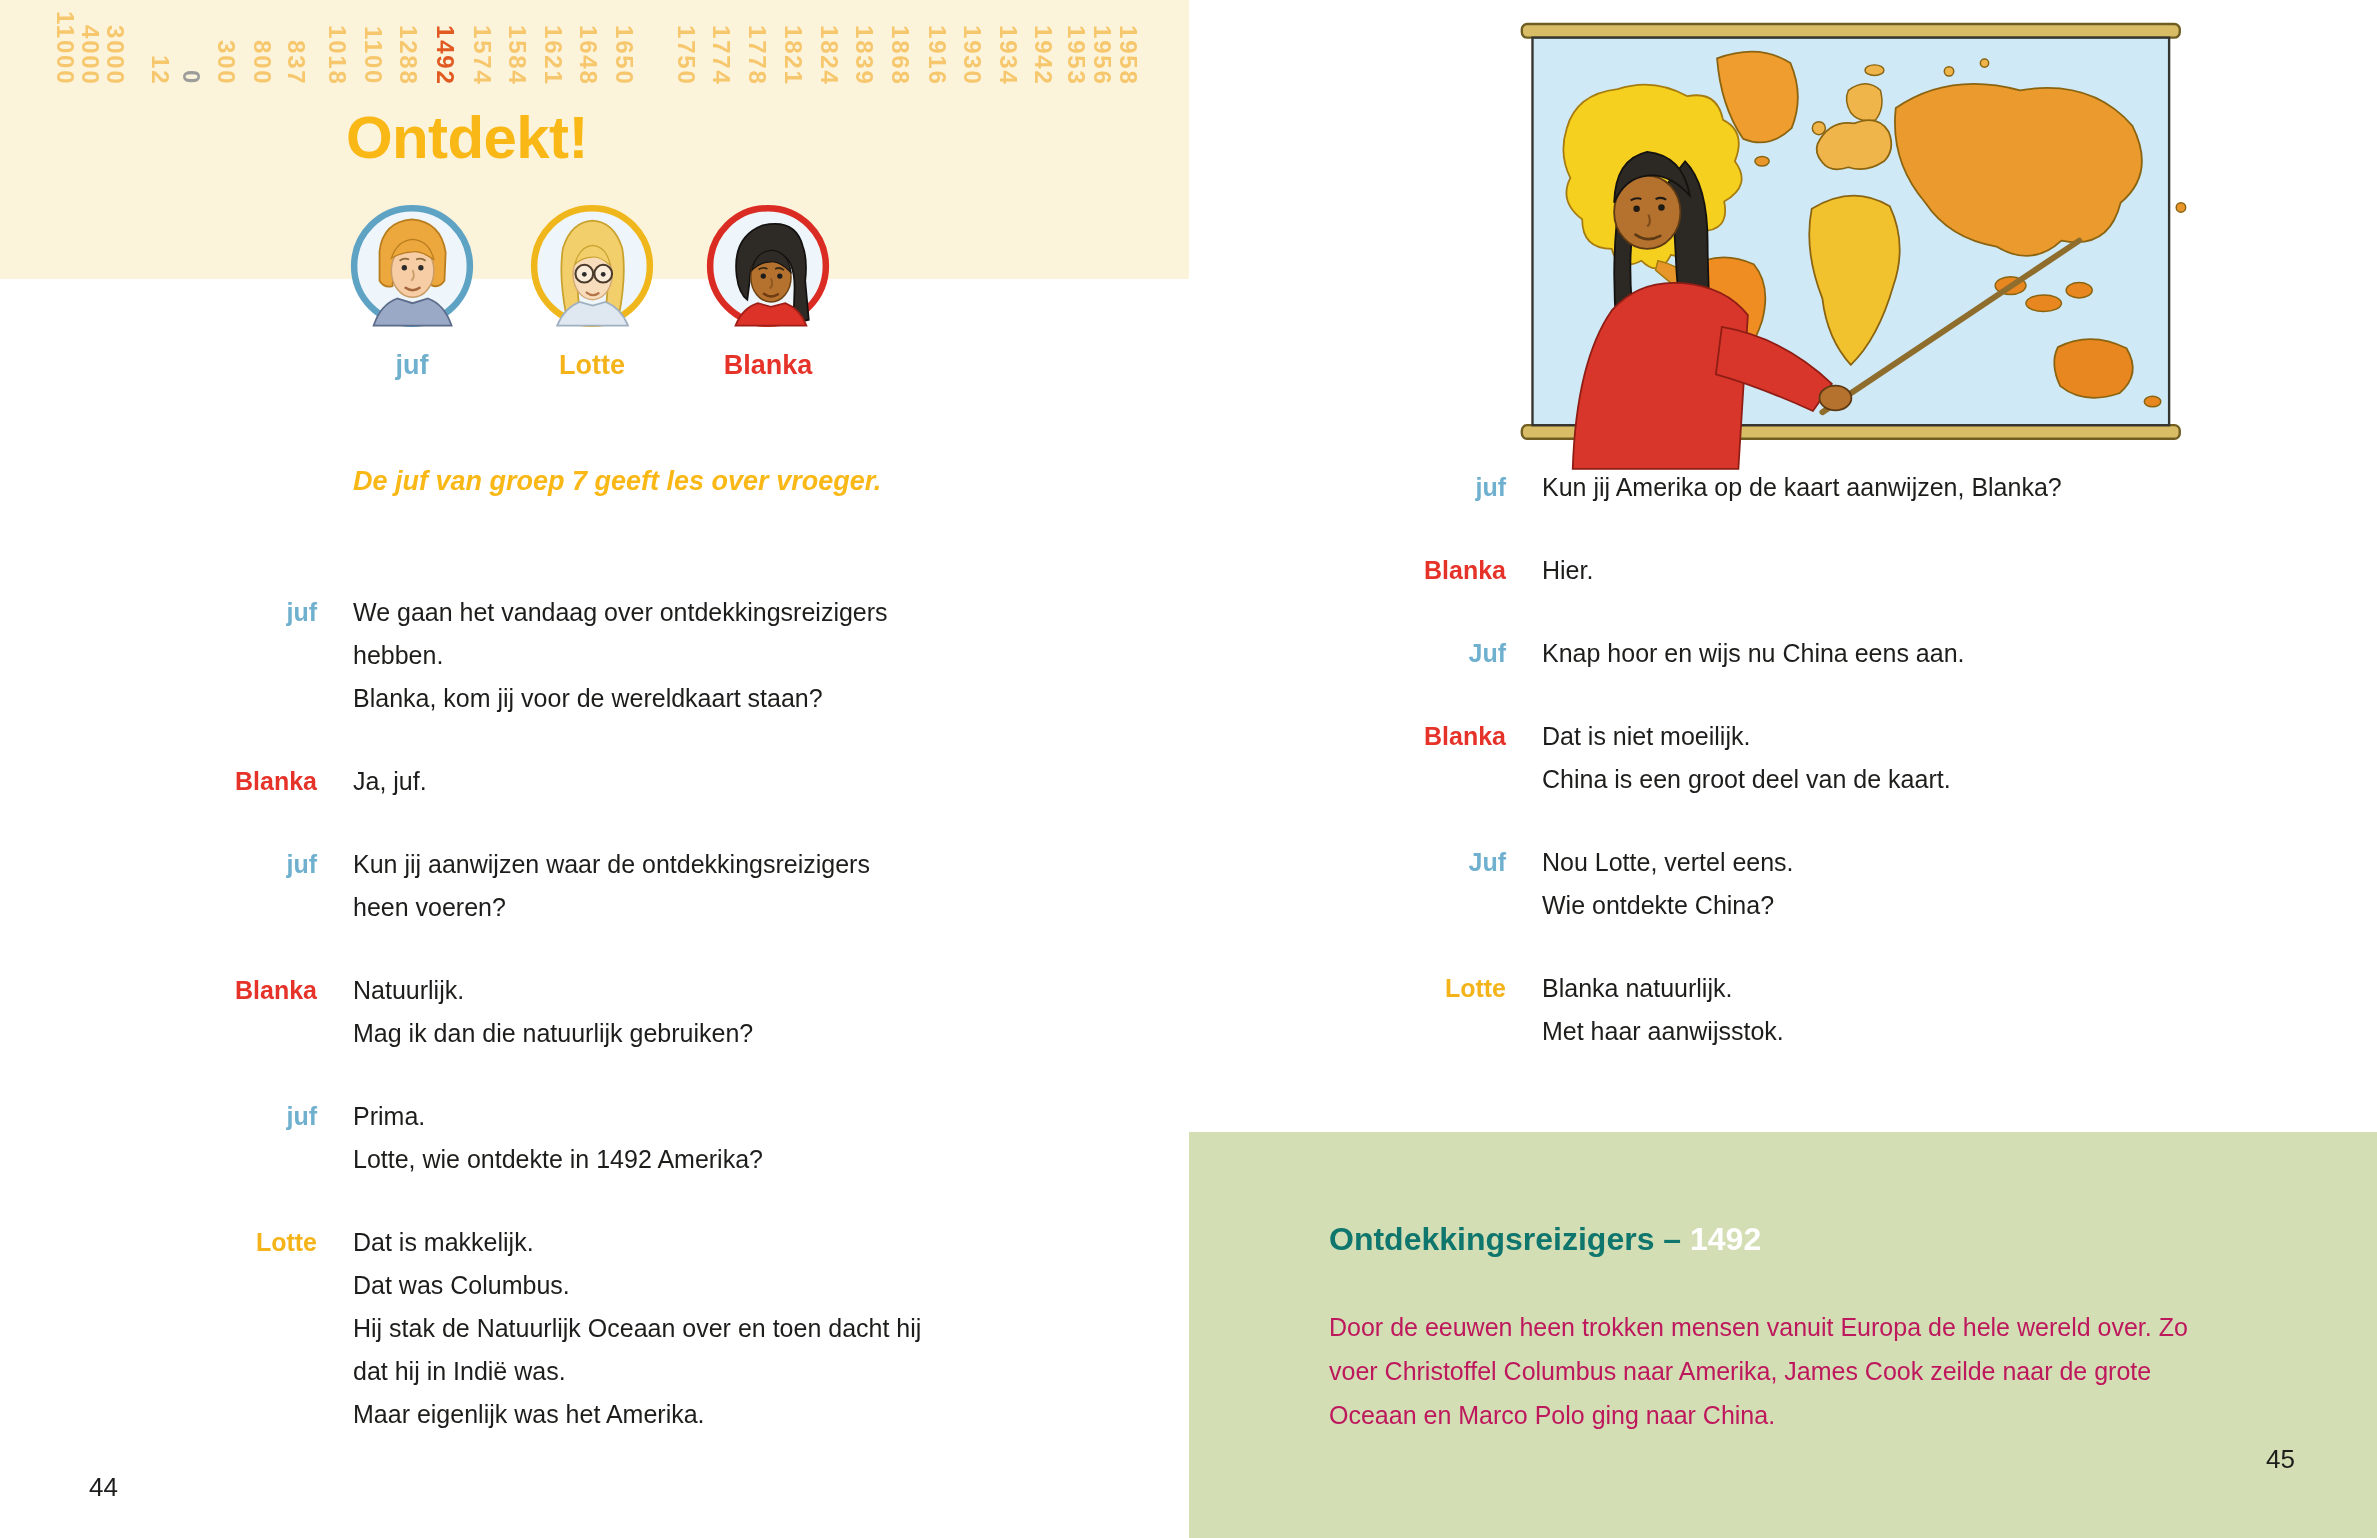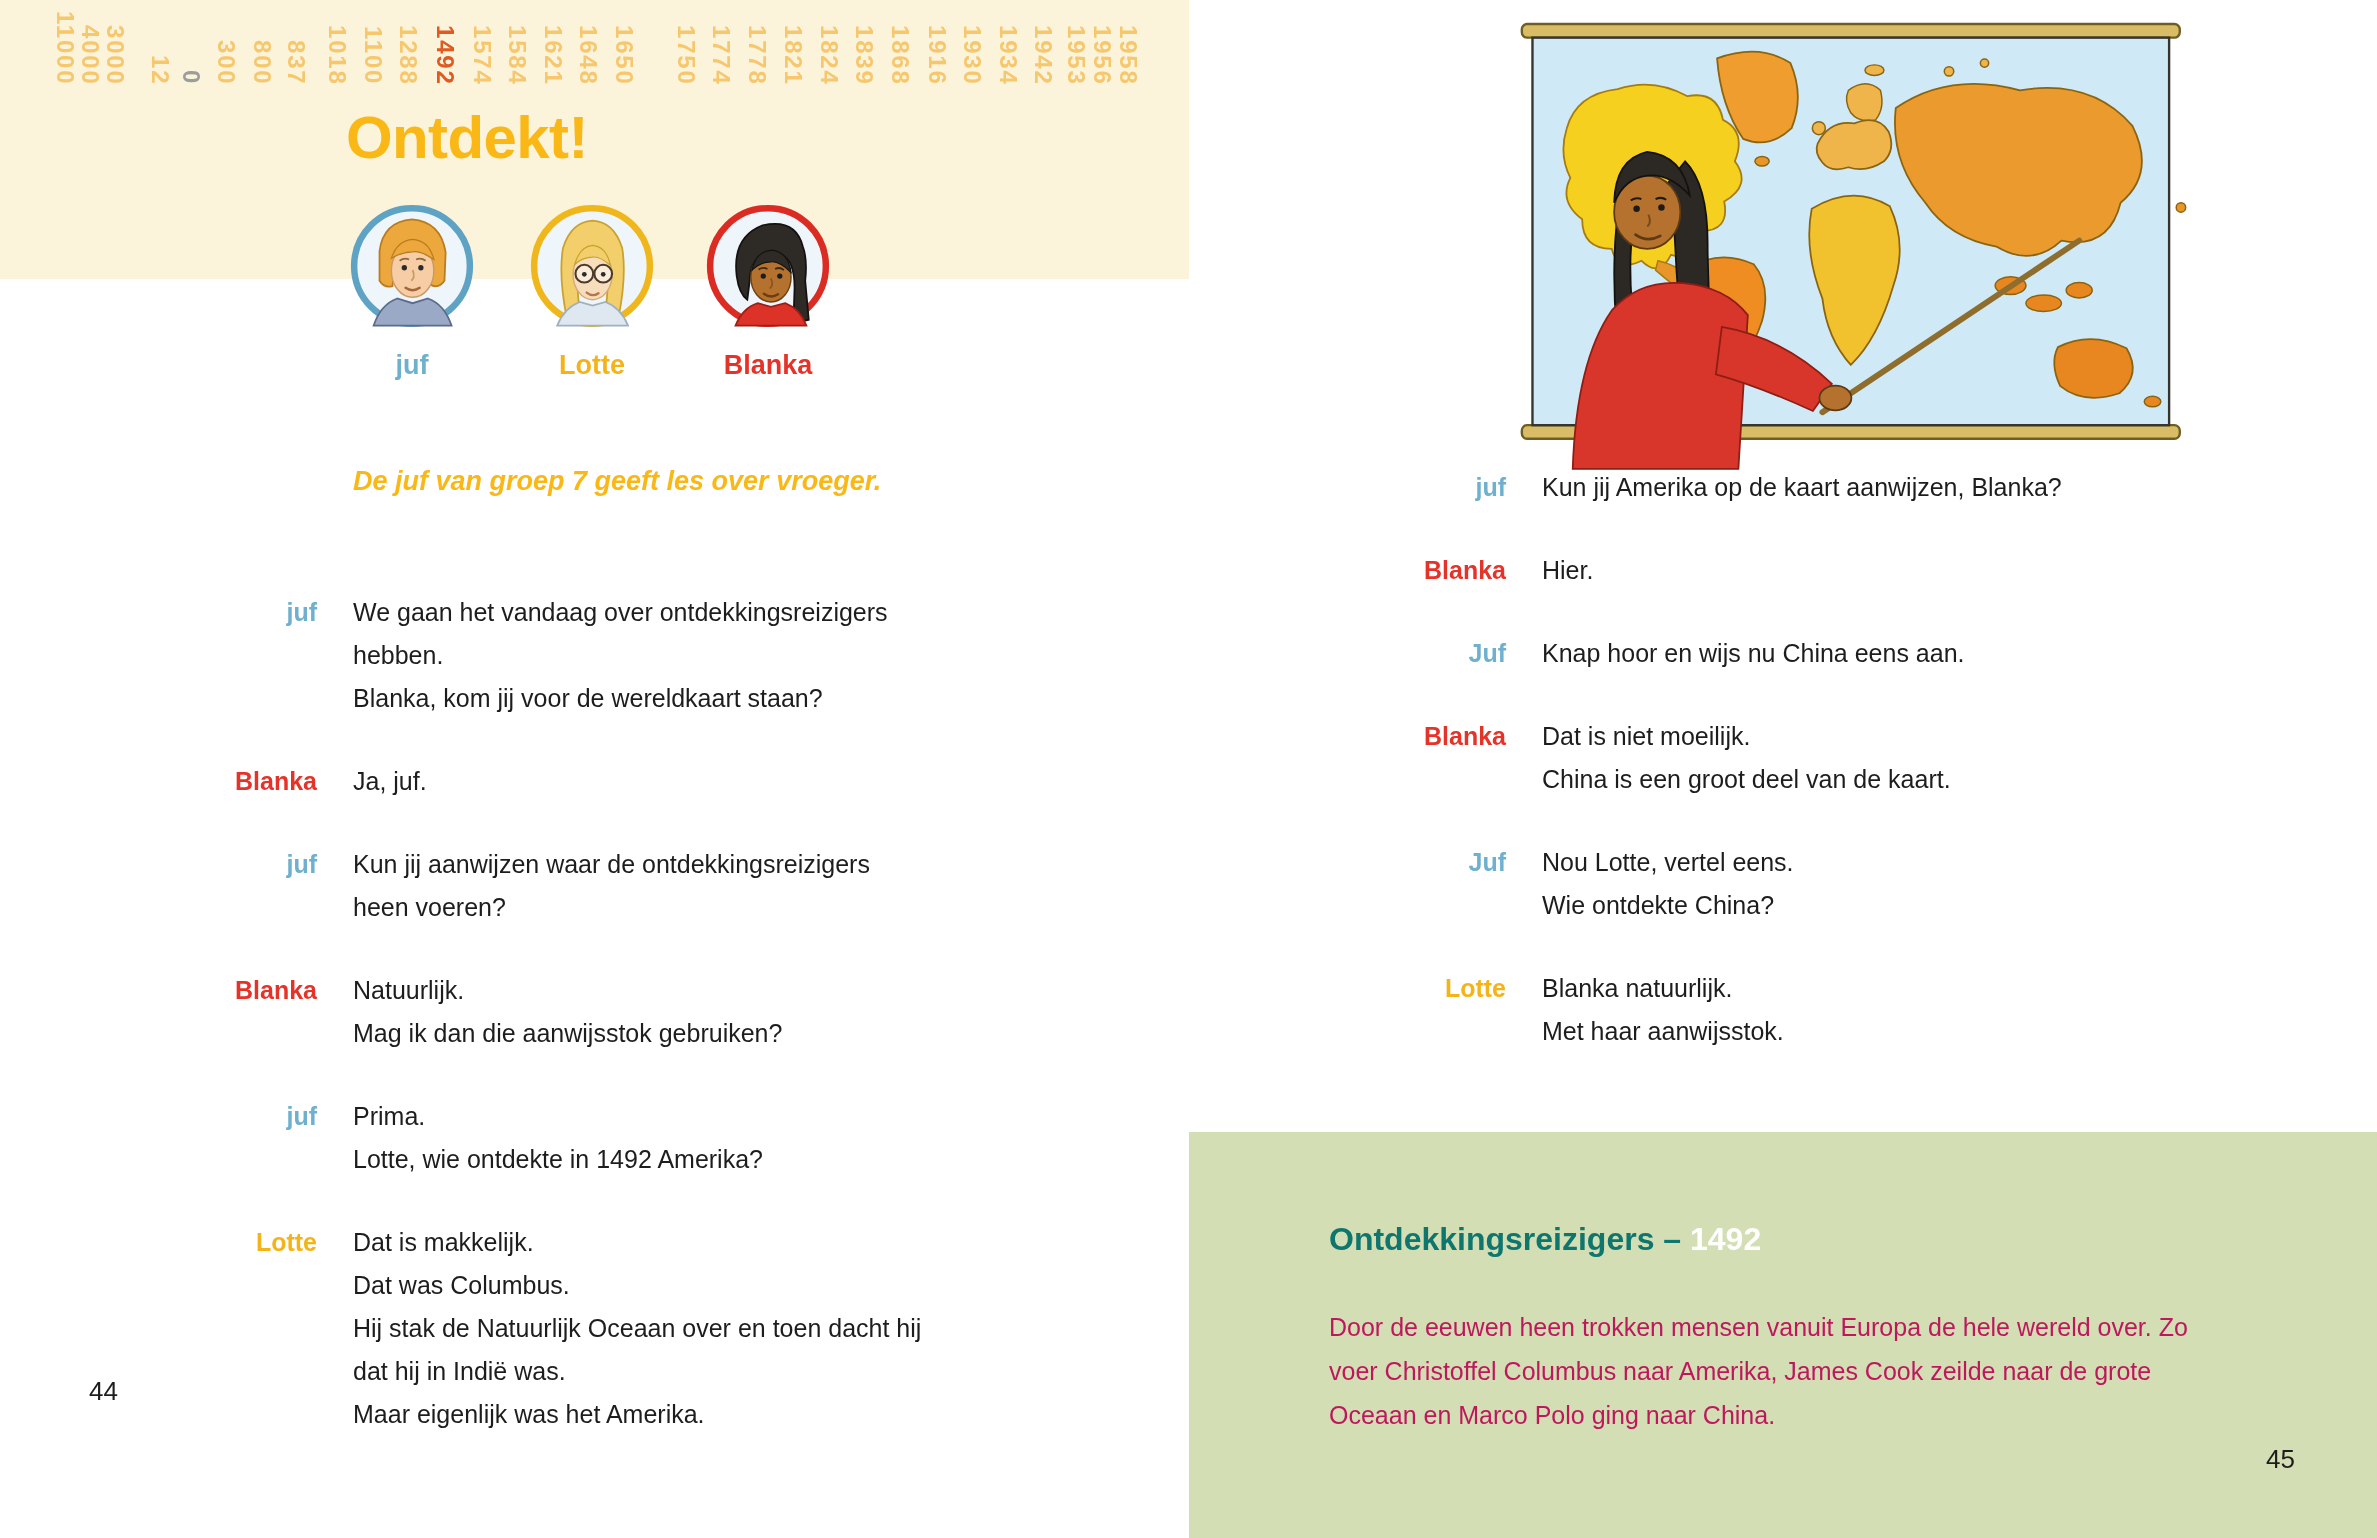--- a/index.html
+++ b/index.html
@@ -75,21 +75,21 @@
   .info-title .t-white{color:#ffffff;}
   .info-body{
     position:absolute;left:140px;top:173px;
   }
   .info-body-line{
     font-size:25px;line-height:44px;color:#be185d;white-space:nowrap;
   }
   .page-number{
     position:absolute;font-size:26px;color:#1d1d1b;
   }
-  #page-num-left{left:89px;top:1376px;}
+  #page-num-left{left:89px;top:1472px;}
   #page-num-right{left:2266px;top:1444px;}
 </style>
 </head>
 <body>
 
 <div class="cream-band"></div>
 
 <div class="timeline" id="timeline">
     <div class="year" style="left: 52px;">11000</div>
     <div class="year" style="left: 77px;">4000</div>
@@ -197,21 +197,21 @@
       <div class="dlg-speaker sp-juf">juf</div>
       <div class="dlg-lines">
         <div class="dlg-line">Kun jij aanwijzen waar de ontdekkingsreizigers</div>
         <div class="dlg-line">heen voeren?</div>
       </div>
     </div>
     <div class="dlg-row">
       <div class="dlg-speaker sp-blanka">Blanka</div>
       <div class="dlg-lines">
         <div class="dlg-line">Natuurlijk.</div>
-        <div class="dlg-line">Mag ik dan die aanwijsstok gebruiken?</div>
+        <div class="dlg-line">Mag ik dan die natuurlijk gebruiken?</div>
       </div>
     </div>
     <div class="dlg-row">
       <div class="dlg-speaker sp-juf">juf</div>
       <div class="dlg-lines">
         <div class="dlg-line">Prima.</div>
         <div class="dlg-line">Lotte, wie ontdekte in 1492 Amerika?</div>
       </div>
     </div>
     <div class="dlg-row">

